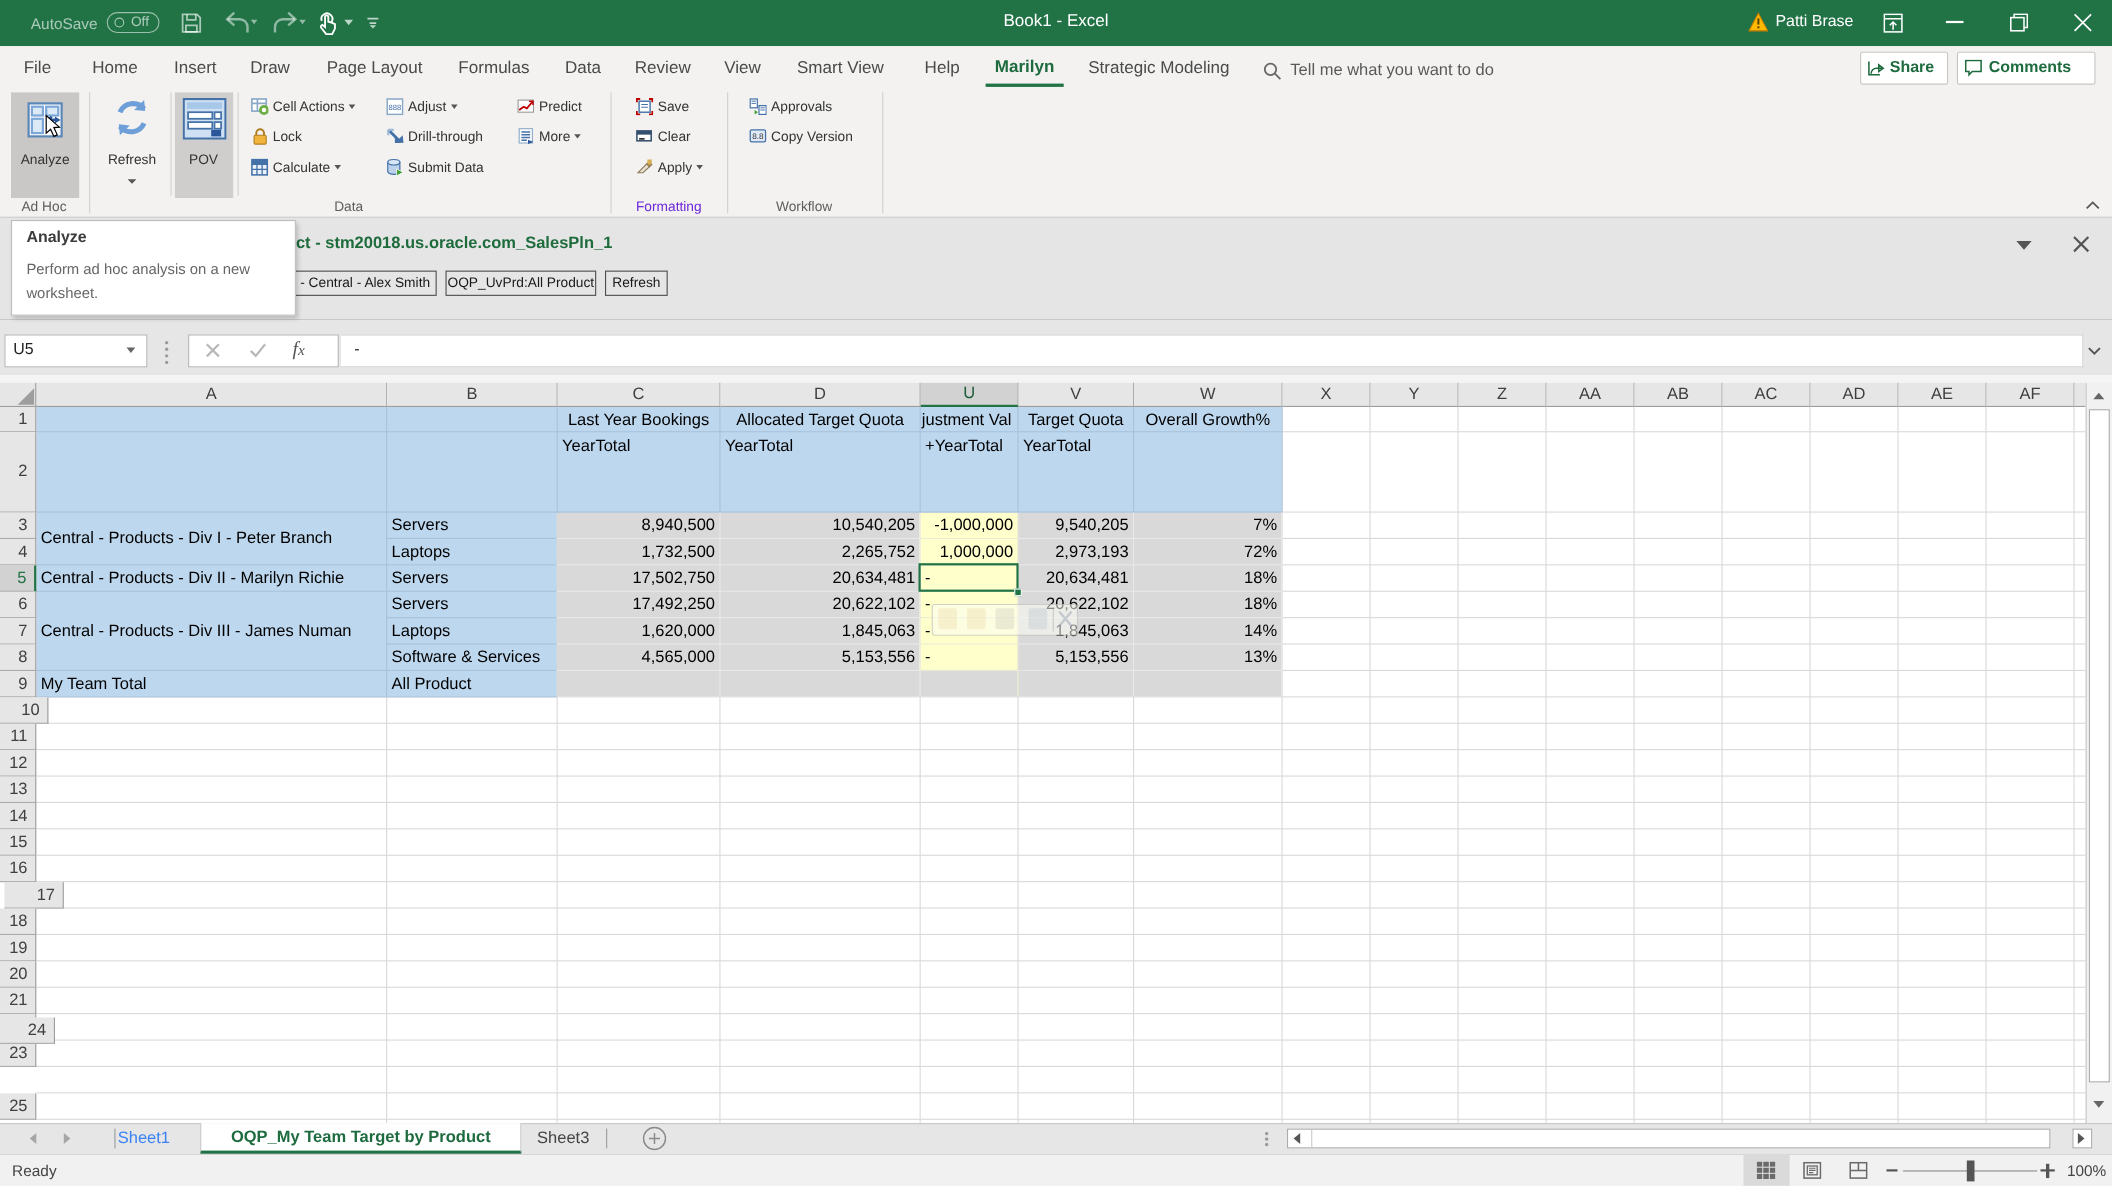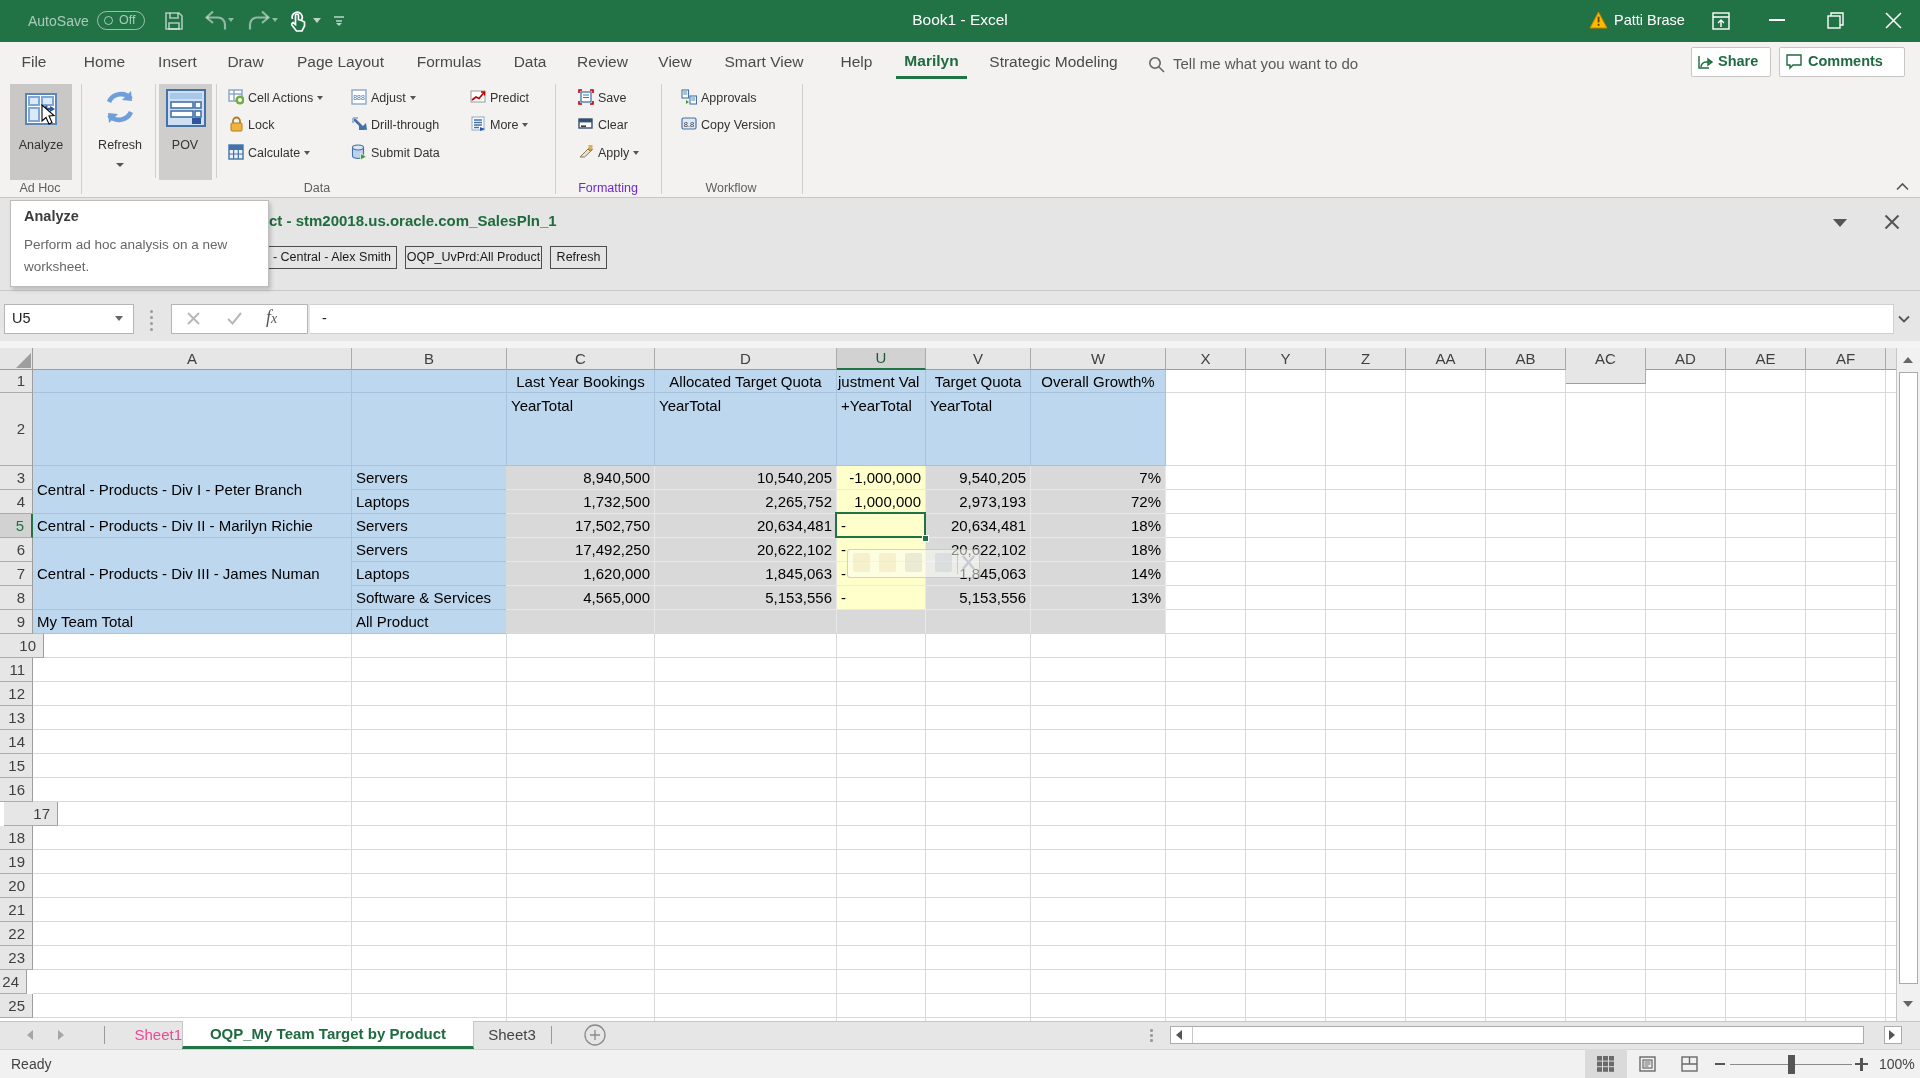--- a/index.html
+++ b/index.html
@@ -425,21 +425,21 @@
 <div class="hdr" style="left:507px;top:348px;width:148px;height:22px;">C</div>
 <div class="hdr" style="left:655px;top:348px;width:182px;height:22px;">D</div>
 <div class="hdr" style="left:837px;top:348px;width:89px;height:22px;background:#d2d2d2;border-bottom:2px solid #217346;color:#1e5c38;line-height:20px">U</div>
 <div class="hdr" style="left:926px;top:348px;width:105px;height:22px;">V</div>
 <div class="hdr" style="left:1031px;top:348px;width:135px;height:22px;">W</div>
 <div class="hdr" style="left:1166px;top:348px;width:80px;height:22px;">X</div>
 <div class="hdr" style="left:1246px;top:348px;width:80px;height:22px;">Y</div>
 <div class="hdr" style="left:1326px;top:348px;width:80px;height:22px;">Z</div>
 <div class="hdr" style="left:1406px;top:348px;width:80px;height:22px;">AA</div>
 <div class="hdr" style="left:1486px;top:348px;width:80px;height:22px;">AB</div>
-<div class="hdr" style="left:1566px;top:348px;width:80px;height:36px;">AC</div>
+<div class="hdr" style="left:1566px;top:348px;width:80px;height:22px;">AC</div>
 <div class="hdr" style="left:1646px;top:348px;width:80px;height:22px;">AD</div>
 <div class="hdr" style="left:1726px;top:348px;width:80px;height:22px;">AE</div>
 <div class="hdr" style="left:1806px;top:348px;width:80px;height:22px;">AF</div>
 <div class="ab" style="left:1886px;top:348px;width:10px;height:22px;background:#e6e6e6;border-bottom:1px solid #9d9d9d"></div>
 <div class="ab" style="left:0px;top:348px;width:33px;height:22px;background:#e6e6e6;border-right:1px solid #9d9d9d;border-bottom:1px solid #9d9d9d"></div>
 <div class="ab" style="left:16px;top:353px;width:0;height:0;border-left:15px solid transparent;border-bottom:15px solid #9e9e9e"></div>
 <div class="rn" style="left:0;top:370px;width:33px;height:23px;line-height:22px">1</div>
 <div class="rn" style="left:0;top:393px;width:33px;height:73px;line-height:72px">2</div>
 <div class="rn" style="left:0;top:466px;width:33px;height:24px;line-height:23px">3</div>
 <div class="rn" style="left:0;top:490px;width:33px;height:24px;line-height:23px">4</div>
@@ -455,32 +455,32 @@
 <div class="rn" style="left:0;top:730px;width:33px;height:24px;line-height:23px">14</div>
 <div class="rn" style="left:0;top:754px;width:33px;height:24px;line-height:23px">15</div>
 <div class="rn" style="left:0;top:778px;width:33px;height:24px;line-height:23px">16</div>
 <div class="rn" style="left:4px;top:802px;width:54px;height:24px;line-height:23px">17</div>
 <div class="rn" style="left:0;top:826px;width:33px;height:24px;line-height:23px">18</div>
 <div class="rn" style="left:0;top:850px;width:33px;height:24px;line-height:23px">19</div>
 <div class="rn" style="left:0;top:874px;width:33px;height:24px;line-height:23px">20</div>
 <div class="rn" style="left:0;top:898px;width:33px;height:24px;line-height:23px">21</div>
 <div class="rn" style="left:0;top:922px;width:33px;height:24px;line-height:23px">22</div>
 <div class="rn" style="left:0;top:946px;width:33px;height:24px;line-height:23px">23</div>
-<div class="rn" style="left:0;top:970px;width:27px;height:24px;line-height:23px">24</div>
+<div class="rn" style="left:0;top:925px;width:50px;height:24px;line-height:23px">24</div>
 <div class="rn" style="left:0;top:994px;width:33px;height:24px;line-height:23px">25</div>
 <div class="ab" style="left:1896px;top:348px;width:24px;height:673px;background:#f1f1f1;border-left:1px solid #c6c6c6"></div>
 <div class="ab" style="left:1899px;top:350px;width:19px;height:19px;background:#f1f1f1"></div>
 <div class="ab" style="left:1903px;top:357px;width:0;height:0;border-left:5px solid transparent;border-right:5px solid transparent;border-bottom:6px solid #666"></div>
 <div class="ab" style="left:1899px;top:372px;width:19px;height:612px;background:#fff;border:1px solid #ababab"></div>
 <div class="ab" style="left:1903px;top:1001px;width:0;height:0;border-left:5px solid transparent;border-right:5px solid transparent;border-top:6px solid #666"></div>
 <div class="ab" style="left:0px;top:1021px;width:1920px;height:28px;background:#e6e6e6;border-top:1px solid #c6c6c6"></div>
 <div class="ab" style="left:27px;top:1030px;width:0;height:0;border-top:5px solid transparent;border-bottom:5px solid transparent;border-right:6px solid #a6a6a6"></div>
 <div class="ab" style="left:58px;top:1030px;width:0;height:0;border-top:5px solid transparent;border-bottom:5px solid transparent;border-left:6px solid #a6a6a6"></div>
 <div class="ab" style="left:104px;top:1026px;width:1px;height:18px;background:#9a9a9a"></div>
-<div class="ab" style="left:107px;top:1021px;width:75px;height:28px;font-size:15px;color:#ec4899;text-align:right;line-height:27px">Sheet1</div>
+<div class="ab" style="left:107px;top:1021px;width:75px;height:28px;font-size:15px;color:#3b82f6;text-align:left;line-height:27px">Sheet1</div>
 <div class="ab" style="left:182px;top:1021px;width:292px;height:28px;background:#fff;border-left:1px solid #c6c6c6;border-right:1px solid #c6c6c6;border-bottom:3px solid #217346;font-size:15px;font-weight:bold;color:#1e6b3f;text-align:center;line-height:25px">OQP_My Team Target by Product</div>
 <div class="ab" style="left:477px;top:1021px;width:70px;height:28px;font-size:15px;color:#444;text-align:center;line-height:27px">Sheet3</div>
 <div class="ab" style="left:551px;top:1026px;width:1px;height:18px;background:#9a9a9a"></div>
 <svg class="ab" style="left:584px;top:1024px" width="22" height="22" viewBox="0 0 22 22">
     <circle cx="11" cy="11" r="10" fill="none" stroke="#8a8a8a" stroke-width="1.3"></circle>
     <path d="M11 6 v10 M6 11 h10" stroke="#8a8a8a" stroke-width="1.3"></path>
   </svg>
 <div class="ab" style="left:1150px;top:1029px;width:2.5px;height:2.5px;background:#9a9a9a;border-radius:50%"></div>
 <div class="ab" style="left:1150px;top:1034px;width:2.5px;height:2.5px;background:#9a9a9a;border-radius:50%"></div>
 <div class="ab" style="left:1150px;top:1039px;width:2.5px;height:2.5px;background:#9a9a9a;border-radius:50%"></div>

